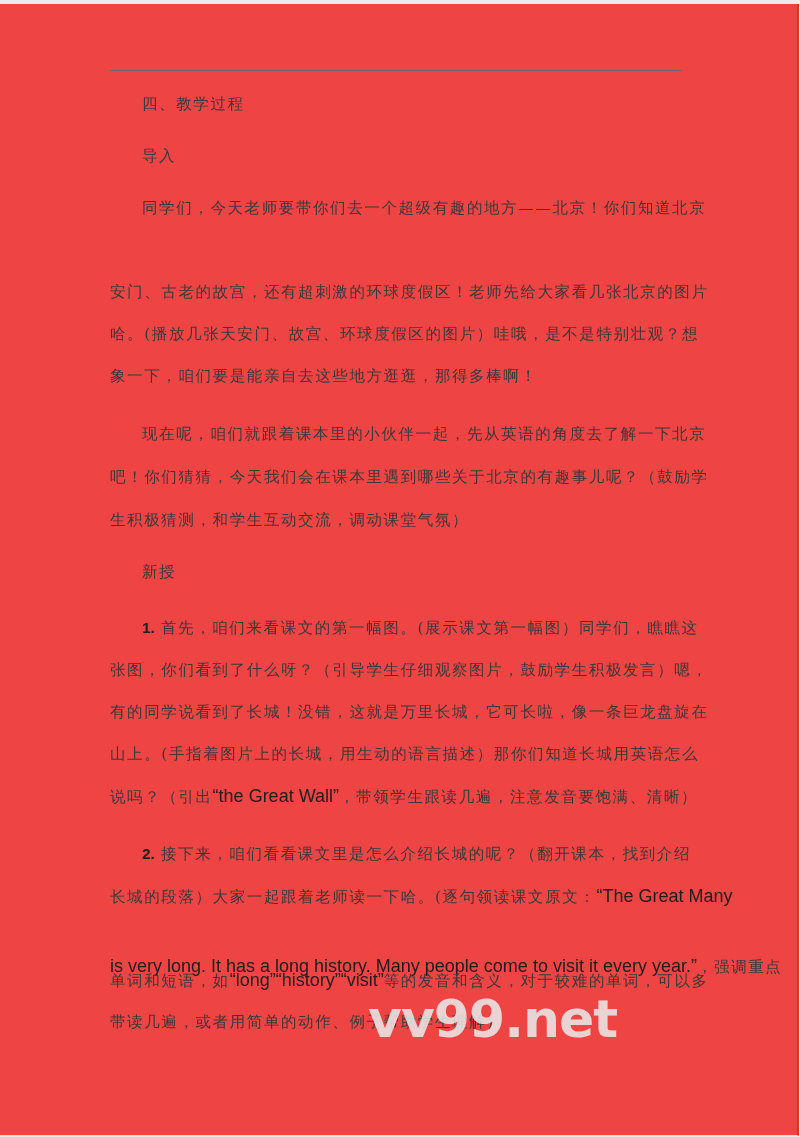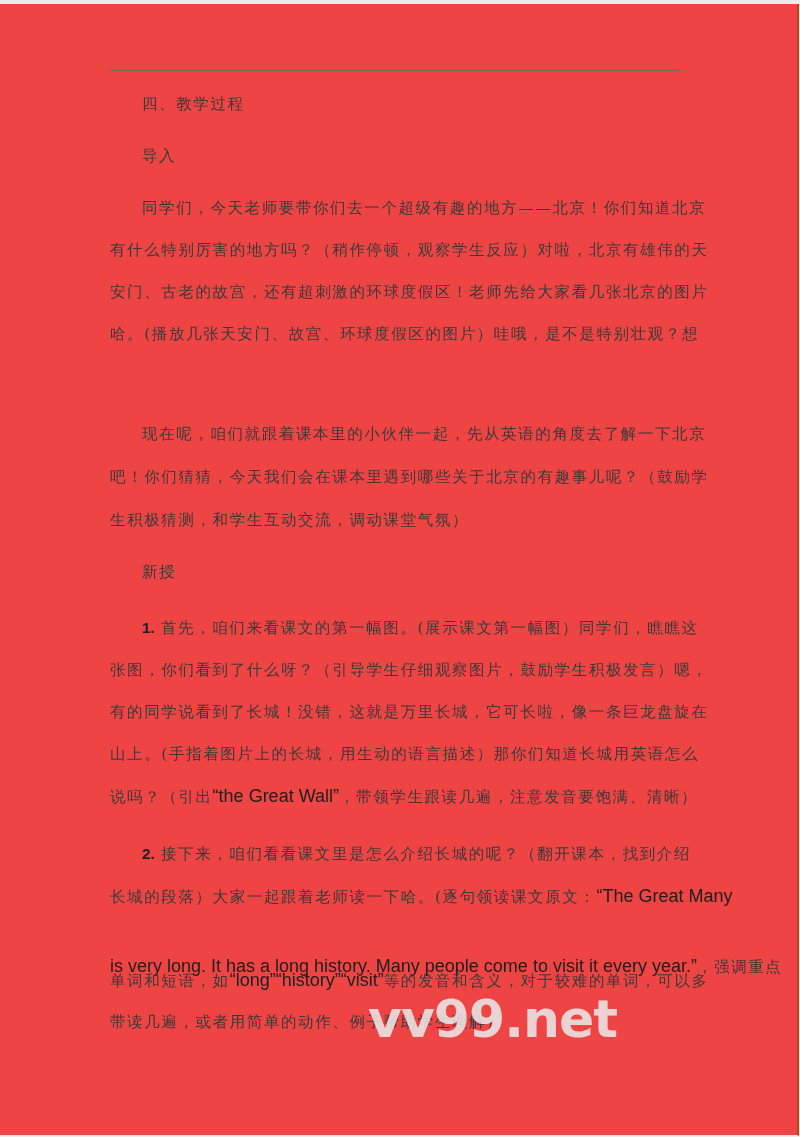--- a/index.html
+++ b/index.html
@@ -76,23 +76,23 @@
 </head>
 <body>
 
 <div class="page">
   <div class="header-rule"></div>
 
   <div class="line indent" style="top:90px">四、教学过程</div>
   <div class="line indent" style="top:142px">导入</div>
 
   <div class="line indent" style="top:194px">同学们，今天老师要带你们去一个超级有趣的地方——北京！你们知道北京</div>
-  <div class="line" style="top:236px">有什么特别厉害的地方吗？（稍作停顿，观察学生反应）对啦，北京有雄伟的天</div>
   <div class="line" style="top:278px">安门、古老的故宫，还有超刺激的环球度假区！老师先给大家看几张北京的图片</div>
   <div class="line" style="top:320px">哈。(播放几张天安门、故宫、环球度假区的图片）哇哦，是不是特别壮观？想</div>
+  <div class="line" style="top:362px">象一下，咱们要是能亲自去这些地方逛逛，那得多棒啊！</div>
 
   <div class="line indent" style="top:420px">现在呢，咱们就跟着课本里的小伙伴一起，先从英语的角度去了解一下北京</div>
   <div class="line" style="top:463px">吧！你们猜猜，今天我们会在课本里遇到哪些关于北京的有趣事儿呢？（鼓励学</div>
   <div class="line" style="top:506px">生积极猜测，和学生互动交流，调动课堂气氛）</div>
 
   <div class="line indent" style="top:558px">新授</div>
 
   <div class="line indent" style="top:614px">
     <span class="num">1.</span><span>首先，咱们来看课文的第一幅图。(展示课文第一幅图）同学们，瞧瞧这</span>
   </div>

